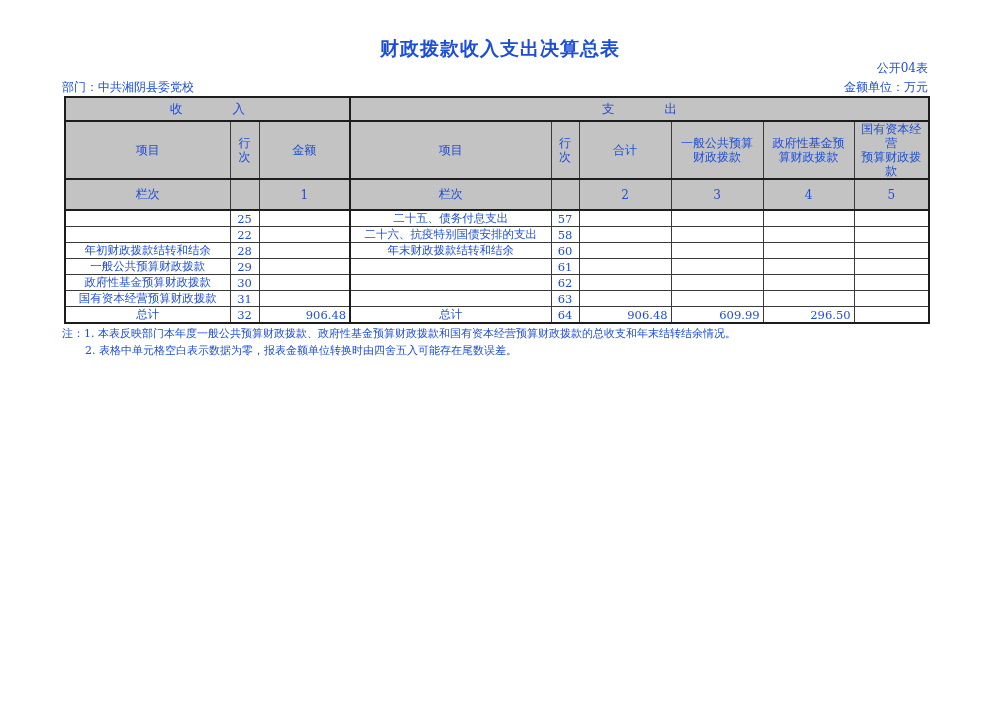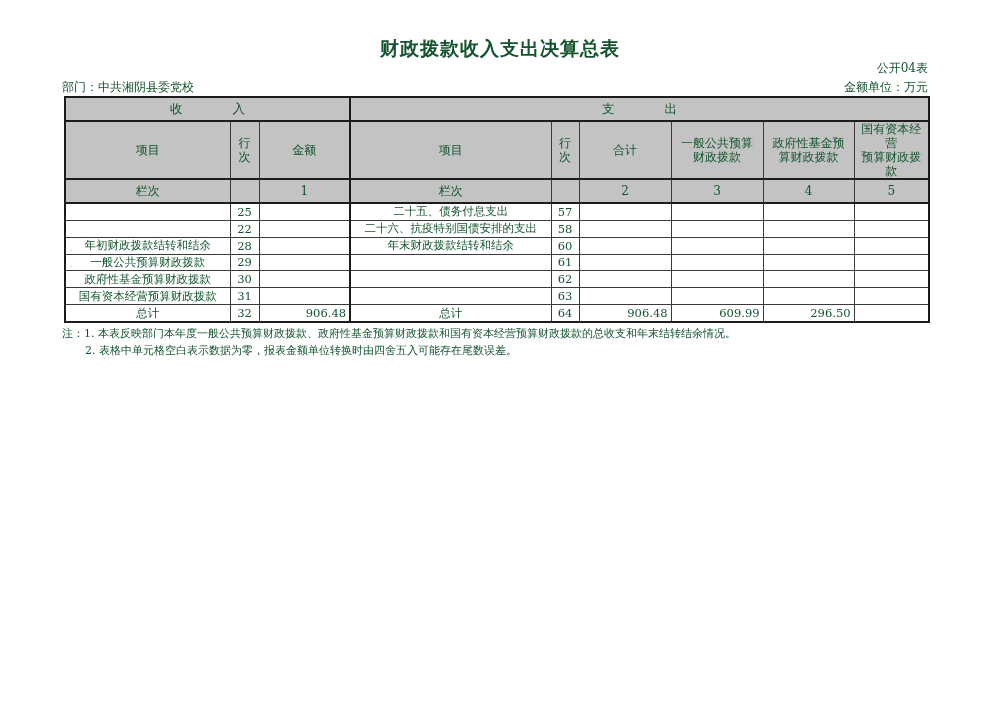--- a/index.html
+++ b/index.html
@@ -1,19 +1,19 @@
 <!DOCTYPE html>
 <html><head>
 <meta charset="utf-8">
 <style>
   * { margin:0; padding:0; box-sizing:border-box; }
   html,body { background:#ffffff; }
   .page {
     position:relative; width:1000px; height:706px; background:#ffffff;
-    font-family:"DejaVu Serif","Liberation Serif",serif; color:#14532d;
+    font-family:"DejaVu Serif","Liberation Serif",serif; color:#1d4ed8;
     overflow:hidden;
   }
   .doc-title {
     position:absolute; top:36px; left:0; width:1000px;
     text-align:center; font-size:19px; font-weight:bold; letter-spacing:1px;
   }
   .form-code {
     position:absolute; top:60px; right:72px; font-size:12px;
   }
   .dept-label {
@@ -30,21 +30,21 @@
   }
   table.fin td {
     border:1px solid #3a3a3a;
     font-size:11.5px; padding:0 3px; vertical-align:middle;
     overflow:hidden; white-space:nowrap;
   }
   tr.r-h1 td, tr.r-h2 td, tr.r-h3 td { background:#c3c3c3; text-align:center; }
   tr.r-h1 td { font-size:12.5px; border-bottom:2px solid #1c1c1c; height:24px; }
   tr.r-h2 td { font-size:12px; border-bottom:2px solid #1c1c1c; height:34px;
                white-space:pre-line; line-height:14px; }
-  tr.r-h3 td { font-size:12px; border-bottom:2px solid #1c1c1c; height:24px;margin-left:36px; }
+  tr.r-h3 td { font-size:12px; border-bottom:2px solid #1c1c1c; height:31px;margin-left:36px; }
   td.sec-split { border-right:2px solid #1c1c1c !important; }
   td.item-left { text-align:center; }
   td.item-center { text-align:center; }
   td.linecell { text-align:center; }
   td.num { text-align:right; }
   .notes { position:absolute; top:325px; left:62px; width:880px;
            font-size:11px; line-height:17px; }
   .note-2 { padding-left:23px; }
 </style>
 </head>

